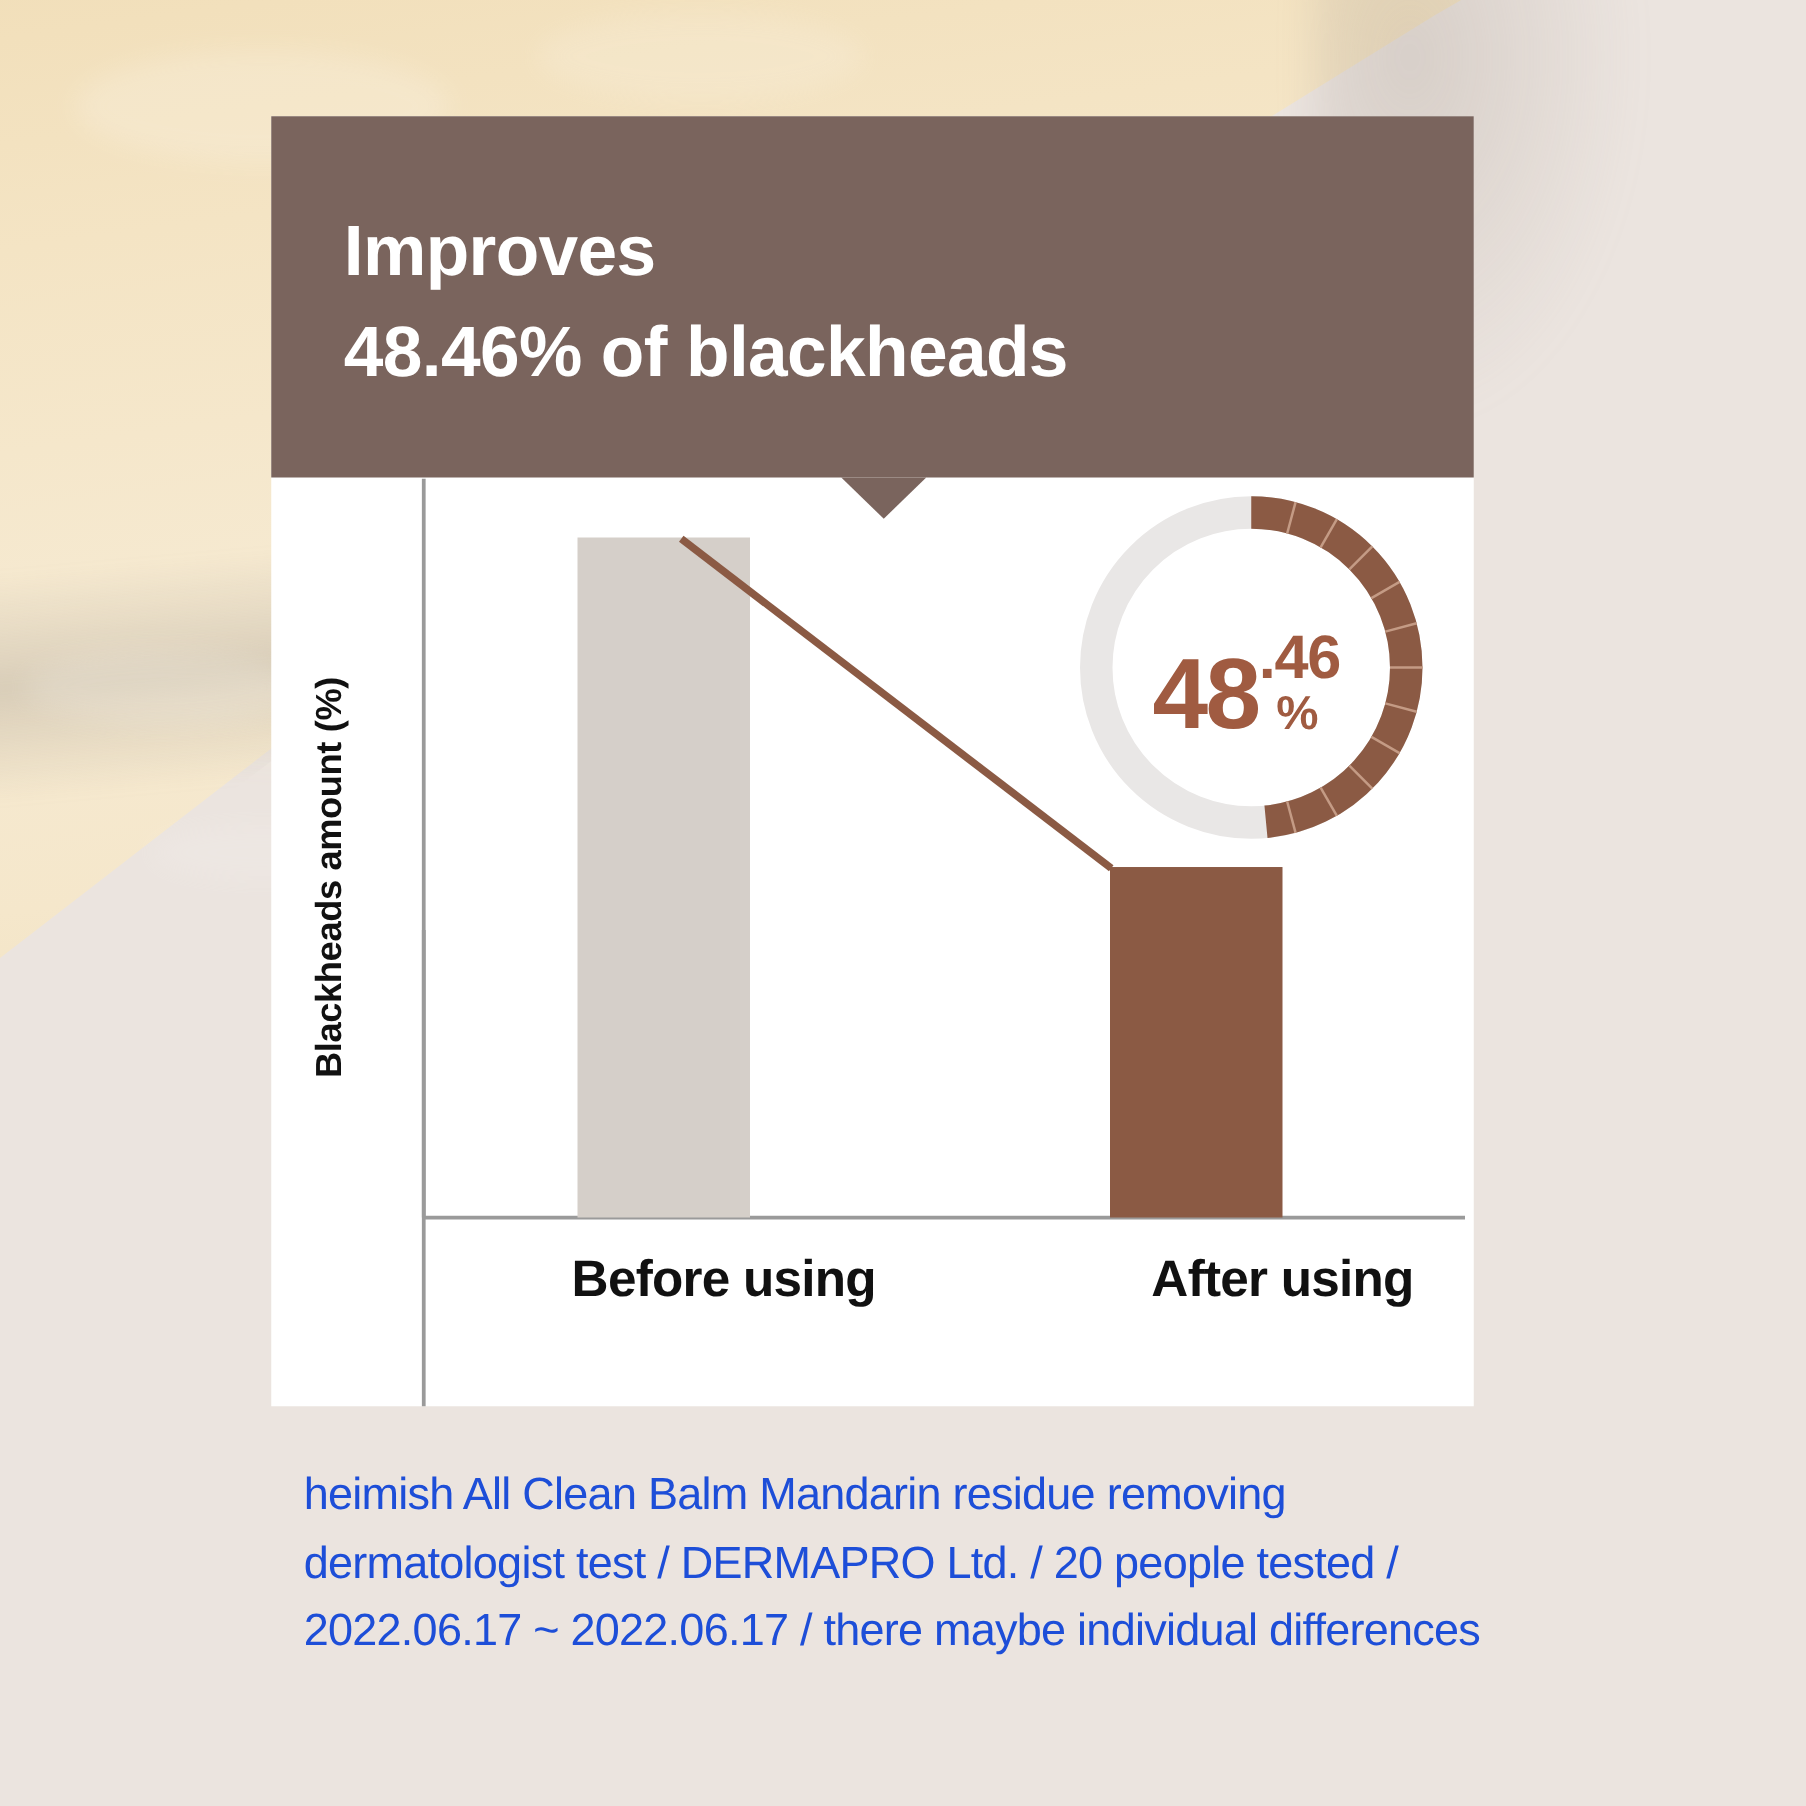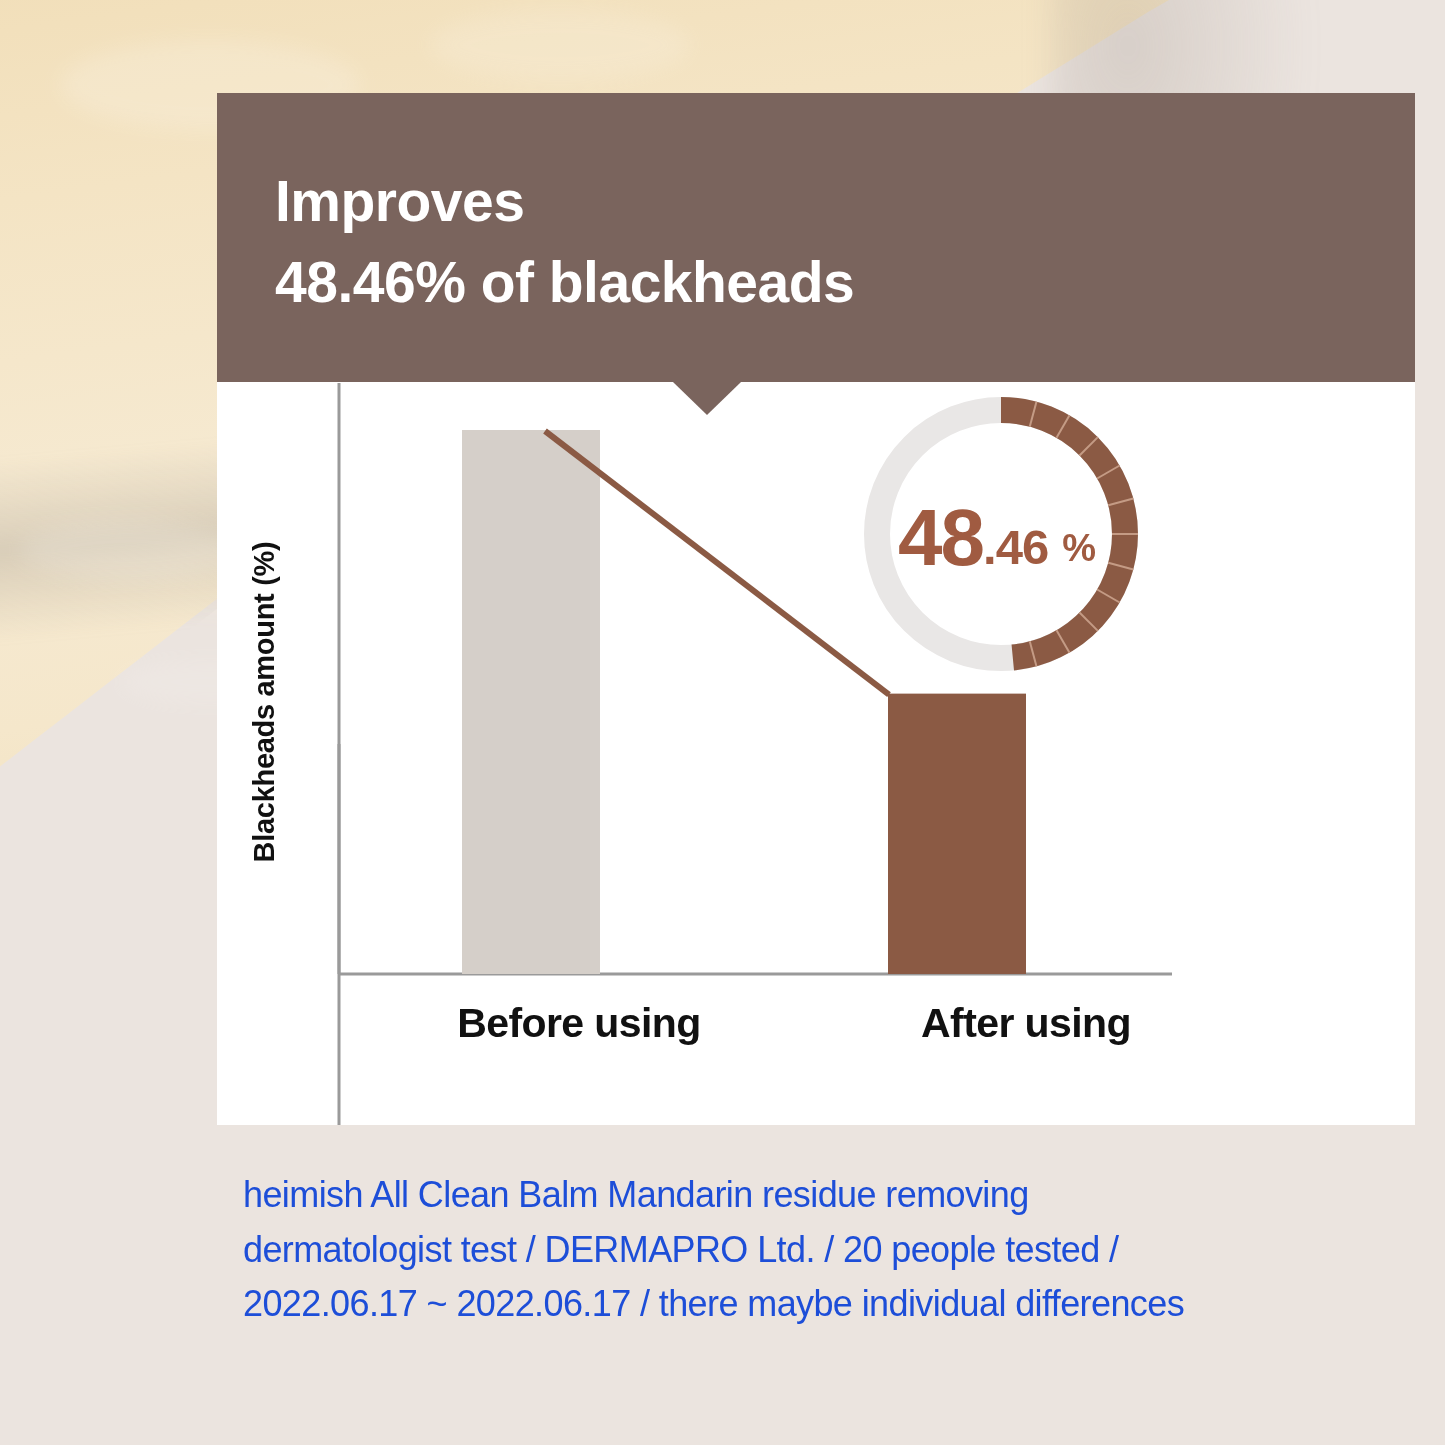--- a/index.html
+++ b/index.html
@@ -82,21 +82,21 @@
     width: 260px; height: 420px;
     background: radial-gradient(ellipse at 30% 30%, rgba(170,158,148,0.30) 0%, rgba(170,158,148,0) 70%);
     filter: blur(14px);
   }
 
   
   #info-card {
     position: absolute;
     left: 217px;
     top: 93px;
-    width: 1198px;
+    width: 962px;
     height: 1032px;
     background: #FFFFFF;
     z-index: 2;
   }
 
   
   #callout-banner {
     position: relative;
     width: 100%;
     height: 289px;
@@ -166,32 +166,33 @@
   #donut-center {
     position: absolute;
     inset: 0;
     display: flex;
     align-items: center;
     justify-content: center;
     pointer-events: none;
   }
   #donut-value-wrap {
     display: flex;
-    align-items: center;
+    align-items: flex-end;
     transform: translate(-4px, 4px);
   }
   #donut-int {
     font-size: 80px;
     font-weight: 700;
     color: #A05B41;
     line-height: 0.86;
     letter-spacing: -2px;
   }
   #donut-frac-col {
     display: flex;
+    flex-direction: column;
     align-items: flex-start;
     margin-top: 18px;
   }
   #donut-frac {
     font-size: 49px;
     font-weight: 700;
     color: #A05B41;
     line-height: 0.9;
     letter-spacing: -1px;
   }

